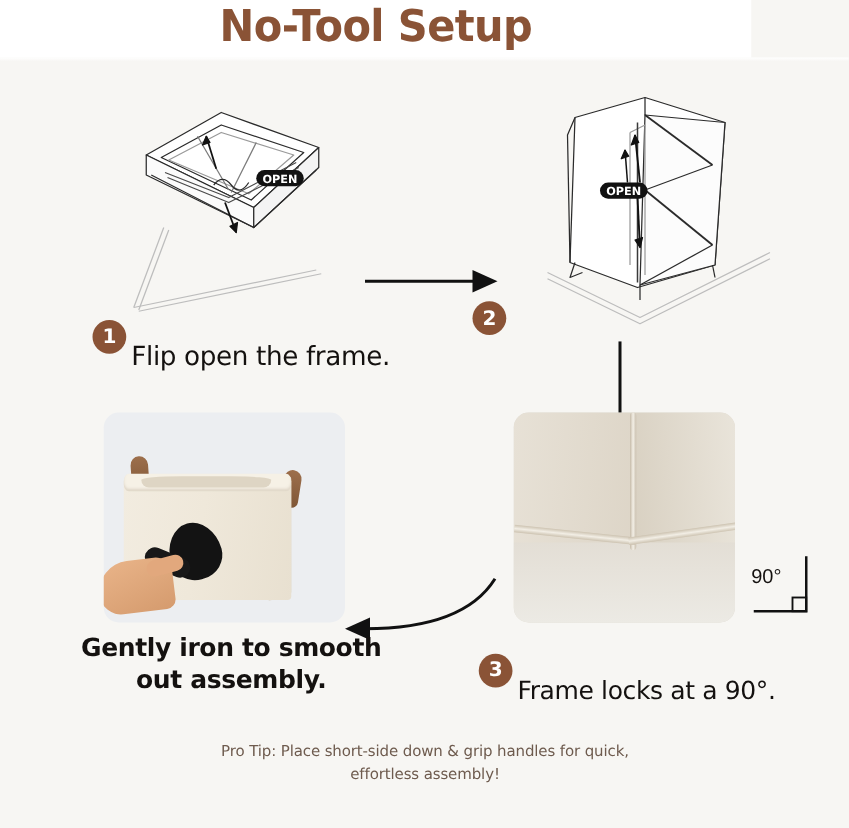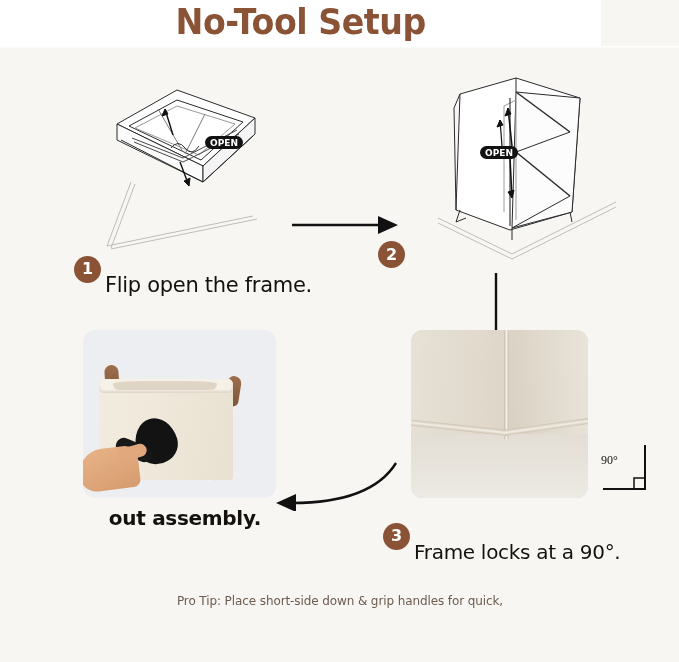--- a/index.html
+++ b/index.html
@@ -234,22 +234,22 @@
 
   
   .angle-mark {
     position: absolute;
     left: 601px; top: 443px;
     width: 56px; height: 52px;
   }
   .angle-label {
     position: absolute;
     left: 0; top: 10px;
-    font-family: Liberation Serif, serif;
-    font-size: 12px;
+    font-family: Liberation Sans, sans-serif;
+    font-size: 16px;
     color: #14110f;
   }
 
   
   .connector { position: absolute; }
 
   .fade-top {
     position: absolute;
     left: 0; top: 46px;
     width: 679px; height: 3px;
@@ -398,20 +398,22 @@
     <div class="basket-body"></div>
     <div class="basket-rim"></div>
     <div class="basket-inner"></div>
     <div class="steamer-head"></div>
     <div class="steamer-neck"></div>
     <div class="hand"></div>
     <div class="finger"></div>
   </div>
 
   <div class="iron-caption" style="top:460px;">
+    <div>Gently iron to smooth</div>
     <div>out assembly.</div>
   </div>
 
   <div class="pro-tip" style="top:546px;">
     <div>Pro Tip: Place short-side down &amp; grip handles for quick,</div>
+    <div>effortless assembly!</div>
   </div>
 
 </div>
 
 </body></html>

